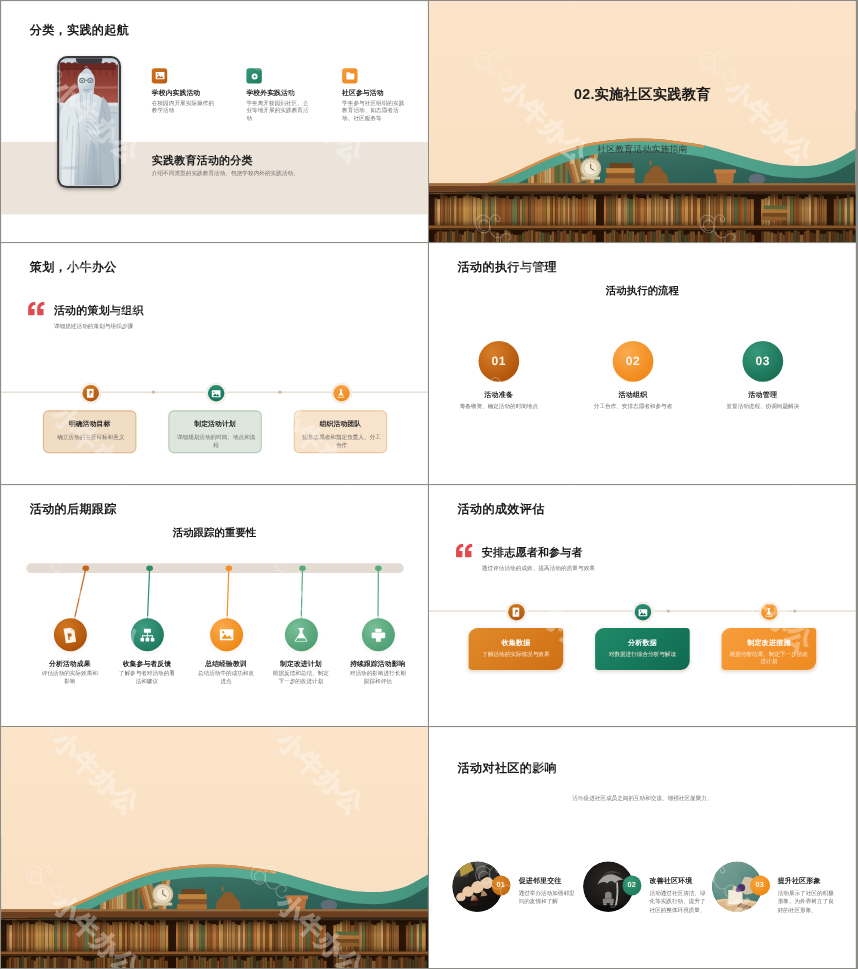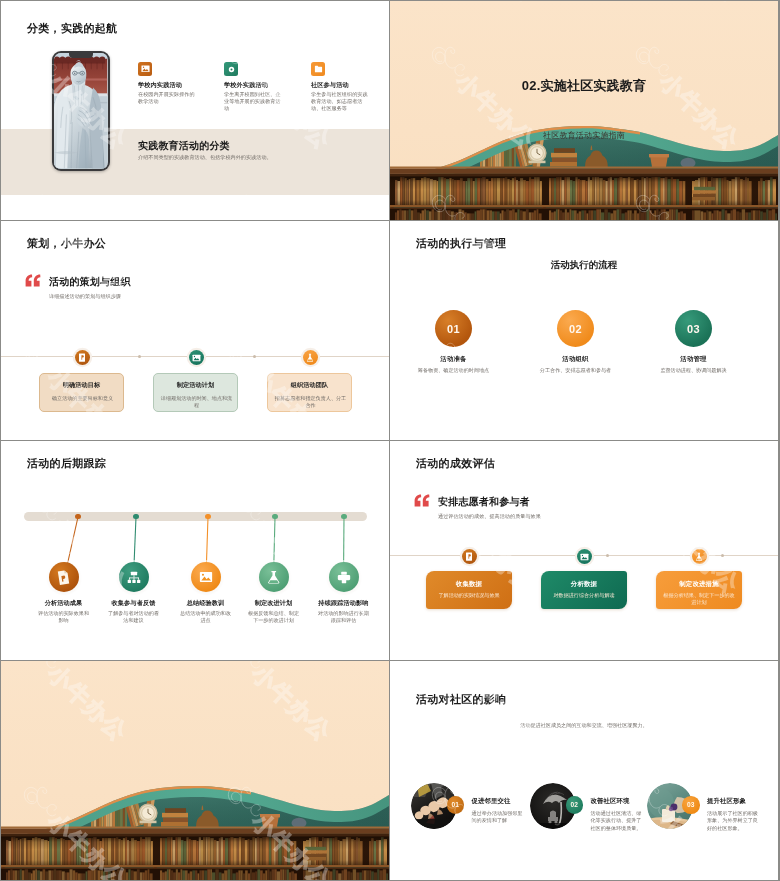--- a/index.html
+++ b/index.html
@@ -868,20 +868,21 @@
           <svg class="wmlogo" width="42" height="26" viewBox="0 0 58 36">
             <use href="#wmmark"></use>
           </svg>
           <span class="wtxt">小牛办公</span>
         </div>
       </div>
     </div>
 
   <div class="slide">
     <div class="stitle" style="left:26px;top:16px;">活动的后期跟踪</div>
+    <div class="heading" style="left:0;top:38px;width:388px;">活动跟踪的重要性</div>
     <div class="tbar"></div>
     <svg class="stems" viewBox="0 0 388 219" width="388" height="219">
       <path d="M77 76 L63.5 136" stroke="#c4641a" stroke-width="1.1" fill="none"></path>
       <path d="M135 76 L132.5 136" stroke="#2e8b6f" stroke-width="1.1" fill="none"></path>
       <path d="M207 76 L205 136" stroke="#f39029" stroke-width="1.1" fill="none"></path>
       <path d="M274 76 L272.5 136" stroke="#5aab7d" stroke-width="1.1" fill="none"></path>
       <path d="M343 76 L342.5 136" stroke="#5aab7d" stroke-width="1.1" fill="none"></path>
     </svg>
     <div class="tbdot" style="left:74px;background:#c4641a;"></div>
     <div class="tbdot" style="left:132px;background:#2e8b6f;"></div>

